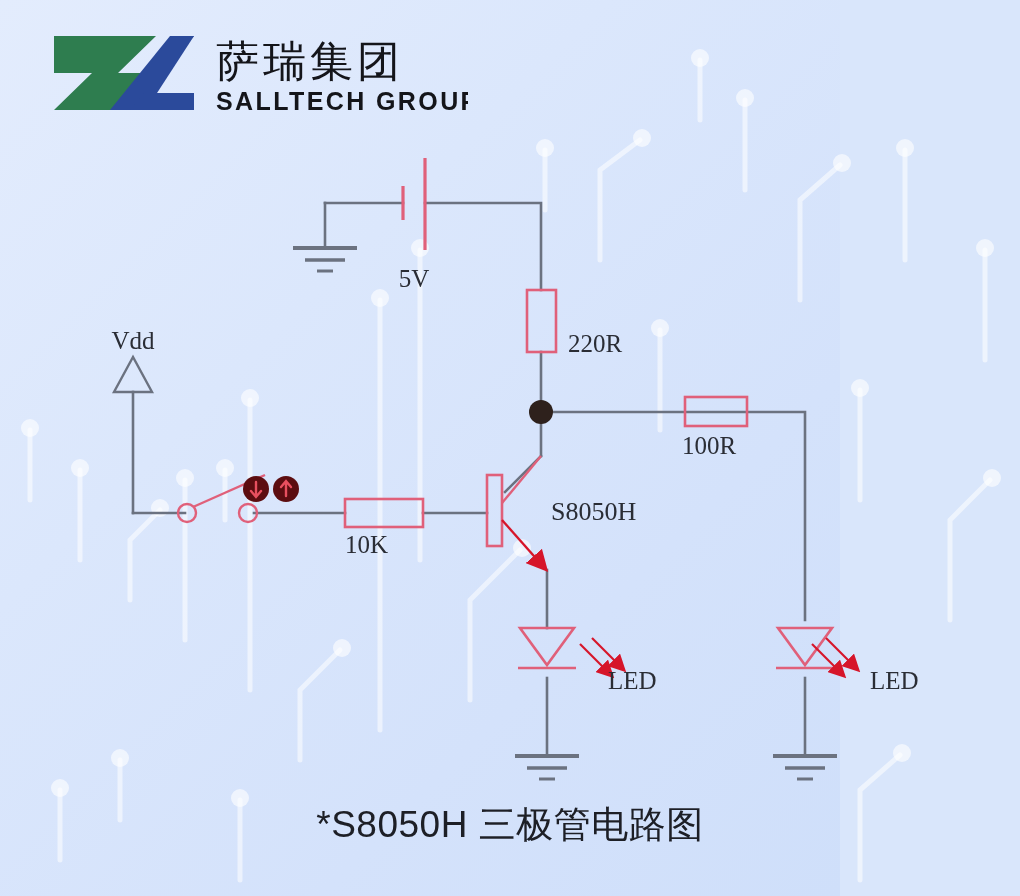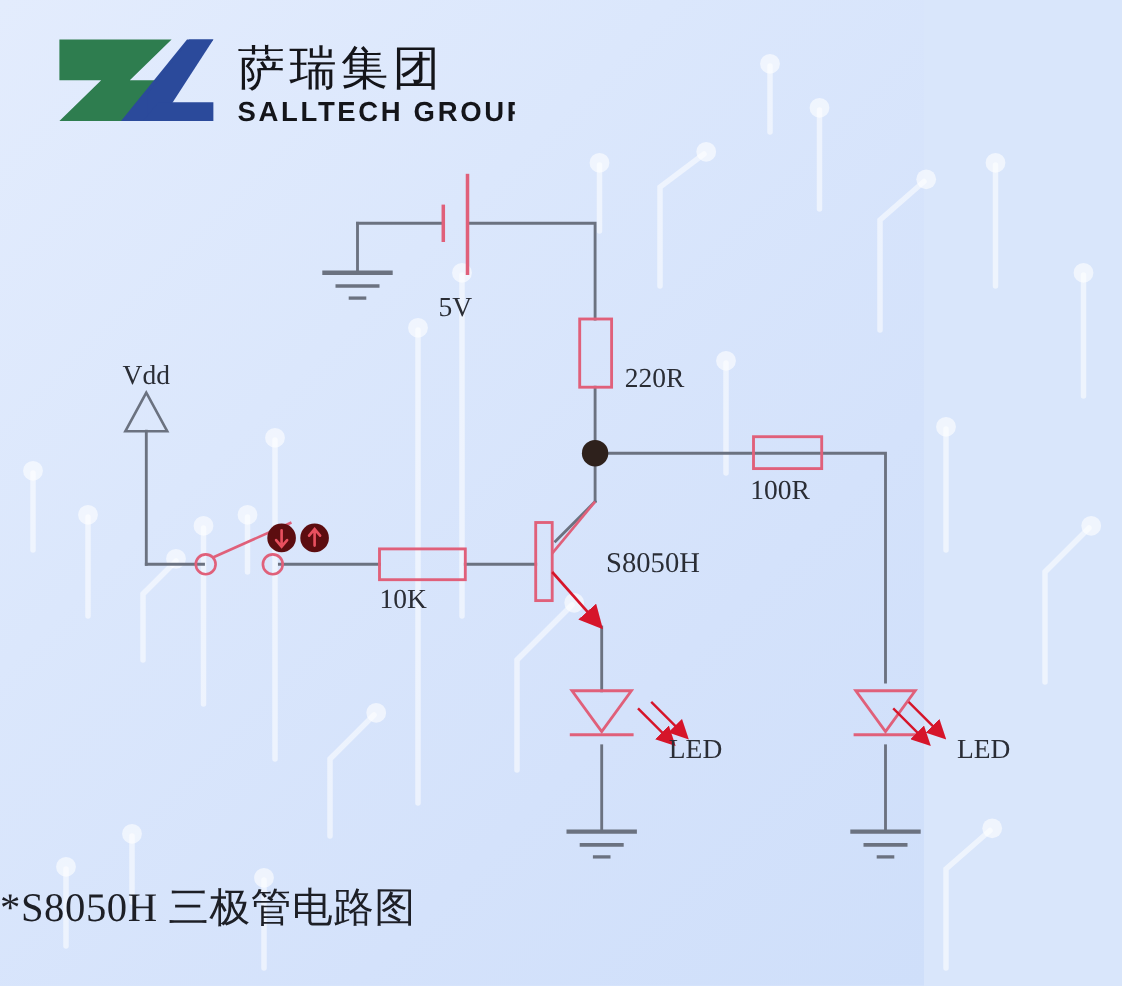--- a/index.html
+++ b/index.html
@@ -9,23 +9,23 @@
     background:#d9e6fb;
   }
   #page{
     position:relative;width:840px;height:896px;
     background:linear-gradient(135deg,#e3ecfd 0%,#dbe7fc 35%,#d4e2fb 70%,#cfdffa 100%);
   }
   #bg-traces{position:absolute;left:0;top:0;width:1020px;height:896px;}
   #logo{position:absolute;left:48px;top:28px;width:420px;height:100px;}
   #schematic{position:absolute;left:0;top:120px;width:1020px;height:720px;}
   #caption{
-    position:absolute;left:0;top:800px;width:1020px;
+    position:absolute;left:0;top:800px;width:1020px;text-align:center;
     font-size:37px;color:#1d1f26;letter-spacing:.5px;
-    font-family:Liberation Serif, serif;
+    font-family:Liberation Sans, sans-serif;
   }
   .lbl{font-family:"Liberation Serif", serif;fill:#2a2d35;}
 </style>
 </head>
 <body>
 
 <div id="page">
 
   <svg id="bg-traces" viewBox="0 0 1020 896" xmlns="http://www.w3.org/2000/svg">
     <g stroke="#ffffff" stroke-opacity="0.55" stroke-width="5" fill="none" stroke-linecap="round">

